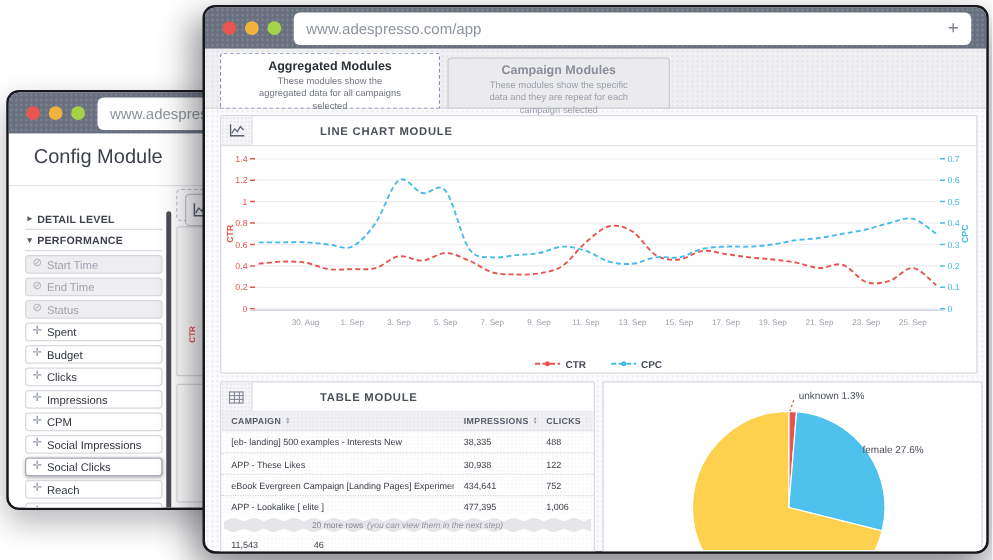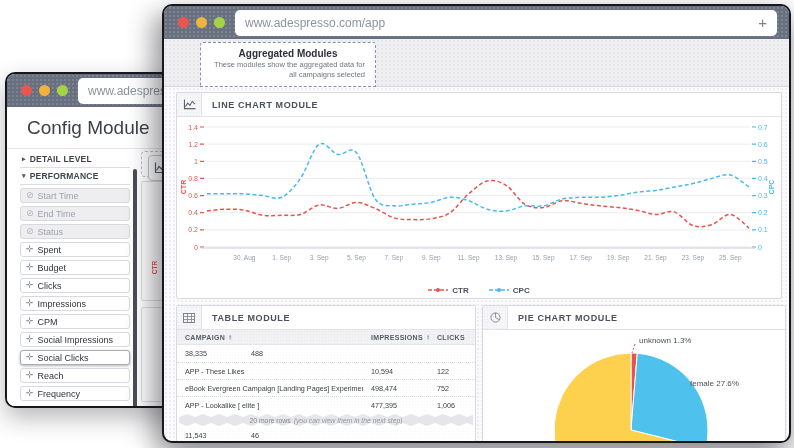--- a/index.html
+++ b/index.html
@@ -20,30 +20,30 @@
               padding:0 10px; font-size:12px; color:#8d939d; overflow:hidden; white-space:nowrap; }
   .url-pill .plus { margin-left:auto; color:#7a7f88; font-size:15px; line-height:1; }
 
   .dots { background-image:radial-gradient(rgba(60,60,90,.07) 1px, transparent 1px); background-size:4px 4px; }
 
   
   .tabstrip { position:relative; height:48px; background:#f0f0f3; border-bottom:1px solid #d7d7dd;
               background-image:radial-gradient(rgba(60,60,90,.06) 1px, transparent 1px); background-size:4px 4px; }
   .tab { position:absolute; text-align:center; border-radius:3px 3px 0 0; cursor:default; }
   .tab .t-title { font-size:10px; font-weight:bold; margin-top:5px; }
-  .tab .t-desc  { font-size:7.5px; line-height:1.3; padding:1px 10px 0;text-align:right; }
-  .tab.active { left:12px; top:3px; width:176px; height:45px; background:#fff; border:1px dashed #8791b5;margin-left:24px; }
+  .tab .t-desc  { font-size:7.5px; line-height:1.3; padding:1px 26px 0; }
+  .tab.active { left:12px; top:3px; width:176px; height:45px; background:#fff; border:1px dashed #8791b5; }
   .tab.active .t-title { color:#2c3039; } .tab.active .t-desc { color:#70757e; }
   .tab.inactive { left:194px; top:7px; width:178px; height:41px; background:#ebebee; border:1px solid #cbcbd2; }
   .tab.inactive .t-title { color:#898e98; margin-top:4px; } .tab.inactive .t-desc { color:#9ba0a9; }
 
   .content { position:relative; height:356px; }
 
   .module { position:absolute; background:#fff; border:1px solid #d9d9df; border-radius:2px; }
-  .module-header { height:24px; border-bottom:1px solid #e2e2e8; display:flex; align-items:stretch; }
+  .module-header { height:24px; border-bottom:1px solid #e2e2e8; display:flex; align-items:stretch;gap:44px; }
   .icon-cell { width:25px; border-right:1px solid #e2e2e8; display:flex; align-items:center; justify-content:center;
                background:#f6f6f9; background-image:radial-gradient(rgba(60,60,90,.08) 1px, transparent 1px); background-size:3px 3px; }
   .module-title { font-size:9px; font-weight:bold; letter-spacing:.6px; color:#4b505a; align-self:center; padding-left:10px; }
 
   #line-module  { left:12px; top:5px;   width:606px; height:207px; }
   #table-module { left:12px; top:218px; width:300px; height:160px; }
   #pie-module   { left:318px; top:218px; width:304px; height:160px; }
 
   #lc-legend { display:flex; justify-content:center; align-items:center; gap:20px; height:18px; }
   .leg-item { display:flex; align-items:center; gap:4px; font-size:8px; font-weight:bold; color:#4a4e58; }
@@ -60,25 +60,25 @@
   .t-c0 { width:186px; } .t-c1 { width:66px; } .t-c2 { width:40px; }
   .sort { display:inline-flex; flex-direction:column; line-height:.55; font-size:4.5px; color:#a6abb5; margin-left:3px; vertical-align:middle; }
   #more-band { height:12px; margin:1px 2px; background:#e6e6ea; display:flex; align-items:center; justify-content:center;
                gap:3px; font-size:6.8px; color:#82868f; }
   #more-band .note { font-style:italic; color:#93979f; }
 
   
 
   
   #bw-content { position:relative; height:299px; background:#fff; }
-  #bw-heading { position:absolute; left:20px; top:10px; font-size:19px; font-weight:400; color:#3c414b; }
+  #bw-heading { position:absolute; left:20px; top:10px; font-size:16px; font-weight:400; color:#3c414b; }
   #bw-headbar { position:absolute; left:0; top:0; right:0; height:42px; border-bottom:1px solid #e6e6ea; background:#fff; }
   #bw-chart-btn { position:absolute; left:141px; top:48px; width:26px; height:26px; background:#fff;
                   border:1px solid #c9c9d0; border-radius:4px; display:flex; align-items:center; justify-content:center; z-index:3; }
-  #bw-sidebar { position:absolute; left:13px; top:44px; width:110px; }
+  #bw-sidebar { position:absolute; left:13px; top:60px; width:110px; }
   .sb-section { height:17px; display:flex; align-items:center; gap:4px; padding:0 2px; font-size:8.5px; font-weight:bold;
                 color:#3e434e; border-bottom:1px solid #dcdce2; letter-spacing:.2px; }
   .sb-section .caret { font-size:7px; color:#555a64; }
   .sb-item { height:15px; margin-top:3px; border:1px solid #d8d8de; border-radius:3px; background:#fff;
              display:flex; align-items:center; gap:4px; padding:0 5px; font-size:9px; color:#2f333c; }
   .sb-item .sb-ico { font-family:"DejaVu Sans", sans-serif; font-size:9px; color:#8e96a8; line-height:1; }
   .sb-item.disabled { background:#eeeef1; color:#9fa3ac; }
   .sb-item.disabled .sb-ico { color:#aeb2ba; }
   .sb-item.active { border-color:#a9adb8; box-shadow:0 1px 3px rgba(0,0,0,.3); }
   #bw-scrollbar { position:absolute; left:126px; top:62px; width:4px; height:238px; background:#4c4d54; border-radius:2px; }
@@ -217,20 +217,24 @@
       <div class="url-pill">
         <span>www.adespresso.com/app</span>
         <span class="plus">+</span>
       </div>
     </div>
 
     <div class="tabstrip">
       <div class="tab active">
         <div class="t-title">Aggregated Modules</div>
         <div class="t-desc">These modules show the aggregated data for all campaigns selected</div>
+      </div>
+      <div class="tab inactive">
+        <div class="t-title">Campaign Modules</div>
+        <div class="t-desc">These modules show the specific data and they are repeat for each campaign selected</div>
       </div>
     </div>
 
     <div class="content dots">
 
       <div class="module" id="line-module">
         <div class="module-header">
           <div class="icon-cell">
             <svg width="13" height="11" viewBox="0 0 14 12">
               <path d="M1.5 0.5 V10.5 H13.5" stroke="#5b6170" stroke-width="1.2" fill="none"></path>
@@ -337,31 +341,32 @@
                 <span>▲</span>
                 <span>▼</span>
               </span></div>
             <div class="t-cell t-c2"><span>CLICKS</span><span class="sort">
                 <span>▲</span>
                 <span>▼</span>
               </span></div>
           </div>
         <div class="t-body" id="t-body">
             <div class="t-row">
+              <div class="t-cell t-c0">[eb- landing] 500 examples - Interests New</div>
               <div class="t-cell t-c1">38,335</div>
               <div class="t-cell t-c2">488</div>
             </div>
             <div class="t-row">
               <div class="t-cell t-c0">APP - These Likes</div>
-              <div class="t-cell t-c1">10,594</div>
+              <div class="t-cell t-c1">30,938</div>
               <div class="t-cell t-c2">122</div>
             </div>
             <div class="t-row">
               <div class="t-cell t-c0">eBook Evergreen Campaign [Landing Pages] Experiment</div>
-              <div class="t-cell t-c1">498,474</div>
+              <div class="t-cell t-c1">434,641</div>
               <div class="t-cell t-c2">752</div>
             </div>
             <div class="t-row">
               <div class="t-cell t-c0">APP - Lookalike [ elite ]</div>
               <div class="t-cell t-c1">477,395</div>
               <div class="t-cell t-c2">1,006</div>
             </div>
           </div>
         <div id="more-band" style="clip-path: polygon(0px 3px, 8px 0px, 16px 3px, 24px 0px, 32px 3px, 40px 0px, 48px 3px, 56px 0px, 64px 3px, 72px 0px, 80px 3px, 88px 0px, 96px 3px, 104px 0px, 112px 3px, 120px 0px, 128px 3px, 136px 0px, 144px 3px, 152px 0px, 160px 3px, 168px 0px, 176px 3px, 184px 0px, 192px 3px, 200px 0px, 208px 3px, 216px 0px, 224px 3px, 232px 0px, 240px 3px, 248px 0px, 256px 3px, 264px 0px, 272px 3px, 280px 0px, 288px 3px, 296px 0px, 296px 12px, 288px 9px, 280px 12px, 272px 9px, 264px 12px, 256px 9px, 248px 12px, 240px 9px, 232px 12px, 224px 9px, 216px 12px, 208px 9px, 200px 12px, 192px 9px, 184px 12px, 176px 9px, 168px 12px, 160px 9px, 152px 12px, 144px 9px, 136px 12px, 128px 9px, 120px 12px, 112px 9px, 104px 12px, 96px 9px, 88px 12px, 80px 9px, 72px 12px, 64px 9px, 56px 12px, 48px 9px, 40px 12px, 32px 9px, 24px 12px, 16px 9px, 8px 12px, 0px 9px);">
           <span>20 more rows</span>
@@ -369,29 +374,20 @@
         </div>
         <div class="t-body" id="t-extra">
             <div class="t-row">
               <div class="t-cell t-c1">11,543</div>
               <div class="t-cell t-c2">46</div>
             </div>
           </div>
       </div>
 
       <div class="module" id="pie-module">
-        <div class="module-header">
-          <div class="icon-cell">
-            <svg width="11" height="11" viewBox="0 0 12 12">
-              <circle cx="6" cy="6" r="5" fill="none" stroke="#7c828e"></circle>
-              <path d="M6 6 V1 M6 6 L10.2 8.5" stroke="#7c828e" stroke-width="0.9" fill="none"></path>
-            </svg>
-          </div>
-          <div class="module-title">PIE CHART MODULE</div>
-        </div>
         <svg id="pc" width="302" height="134">
             <path d="M148,100 L148,23 A77,77 0 0 1 154.28247709074813,23.2567235413797 Z" fill="#e8534e" stroke="#fff" stroke-width="1"></path>
             <path d="M148,100 L154.28247709074813,23.2567235413797 A77,77 0 0 1 222.69974792973815,118.68014077124637 Z" fill="#4ec1ec" stroke="#fff" stroke-width="1"></path>
             <path d="M148,100 L222.69974792973815,118.68014077124637 A77,77 0 1 1 148,23 Z" fill="#fdd04e" stroke="#fff" stroke-width="1"></path>
             <path d="M152,14 L149,23" stroke="#e8534e" stroke-dasharray="2 2" fill="none"></path>
             <text x="156" y="13" font-size="8" fill="#4b5059" font-family="Liberation Sans, sans-serif">unknown 1.3%</text>
             <path d="M204,53 L188,61" stroke="#4ec1ec" fill="none"></path>
             <text x="207" y="56" font-size="8" fill="#4b5059" font-family="Liberation Sans, sans-serif">female 27.6%</text>
           </svg>
       </div>

